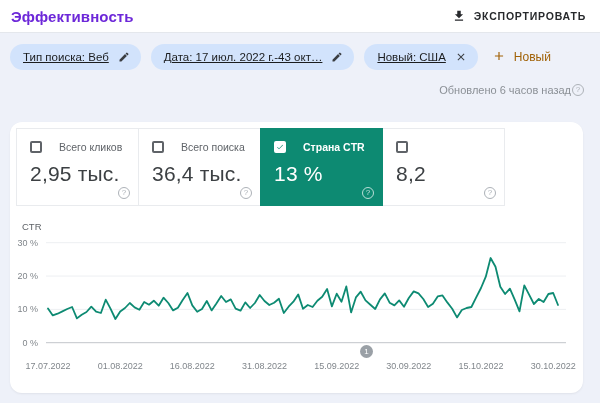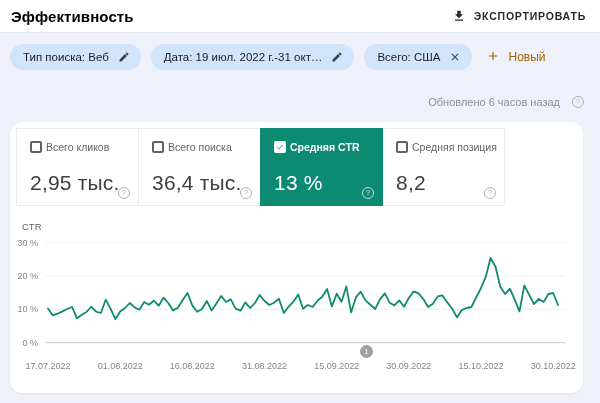--- a/index.html
+++ b/index.html
@@ -10,53 +10,53 @@
     font-family:"Liberation Sans", sans-serif;
     color:#202124;
   }
   
   .topbar {
     position:absolute; top:0; left:0; right:0; height:33px;
     background:#fff; border-bottom:1px solid #e4e7ec;
     display:flex; align-items:center; justify-content:space-between;
     padding:0 14px 0 11px;
   }
-  .page-title { font-size:15px; font-weight:700; color:#000000; letter-spacing:.1px; }
+  .page-title { font-size:15px; font-weight:700; color:#6d28d9; letter-spacing:.1px; }
   .export-btn {
     display:flex; align-items:center; gap:8px; cursor:pointer;
     color:#27292c; background:none; border:none;
     font-family:"Liberation Sans", sans-serif;
     font-size:10.5px; font-weight:700; letter-spacing:.8px; text-transform:uppercase;
   }
   .export-btn svg { display:block; }
   
   .filters {
     position:absolute; top:44px; left:10px;
     display:flex; align-items:center; gap:10px;
   }
   .chip {
     height:26px; display:flex; align-items:center; gap:6px;
     background:#d2e3fc; border-radius:14px;
     padding:0 8px 0 13px; cursor:pointer;
-    font-size:11.5px; font-weight:500; color:#1b1d1f; white-space:nowrap;
+    font-size:11.5px; font-weight:500; color:#1b1d1f; white-space:nowrap;text-decoration:underline;
   }
   .chip .chip-icon {
     width:18px; height:18px; display:flex; align-items:center; justify-content:center;
     color:#3b3e42; cursor:pointer;
   }
   .new-filter {
     display:flex; align-items:center; gap:8px; cursor:pointer;
     background:none; border:none; padding:0 4px;
     font-family:"Liberation Sans", sans-serif;
     font-size:12px; font-weight:500; color:#a16207;
   }
   
   .updated-line {
-    position:absolute; top:96px; right:16px;
-    display:flex; align-items:center; gap:12px;
+    position:absolute; top:84px; right:16px;
+    display:flex; align-items:center; gap:1px;
     font-size:11px; color:#8b9096;
   }
   .help-circle {
     width:12px; height:12px; border-radius:50%;
     border:1px solid #adb2b8; color:#adb2b8;
     font-size:8px; line-height:10px; text-align:center; cursor:pointer;
   }
   
   .panel {
     position:absolute; top:122px; left:10px; width:573px; height:271px;
@@ -64,28 +64,28 @@
     box-shadow:0 1px 2px rgba(60,64,67,.08);
   }
   
   .cards { position:absolute; top:6px; left:6px; display:flex; }
   .card {
     position:relative; width:123px; height:78px;
     border:1px solid #e9ebee; margin-left:-1px;
     background:#fff; cursor:pointer; padding:12px 0 0 13px;
   }
   .card:first-child { margin-left:0; }
-  .card .card-head { display:flex; align-items:center; gap:4px; }
+  .card .card-head { display:flex; align-items:center; gap:17px; }
   .checkbox {
     width:12px; height:12px; flex:0 0 12px;
     border:2px solid #5f6368; border-radius:2px; background:#fff;
     display:flex; align-items:center; justify-content:center;
   }
   .card-label { font-size:10.5px; color:#5f6368; white-space:nowrap; }
-  .card-value { margin-top:18px; font-size:21px; font-weight:400; color:#3c4043; letter-spacing:.2px; }
+  .card-value { margin-top:9px; font-size:21px; font-weight:400; color:#3c4043; letter-spacing:.2px; }
   .card .help-circle { position:absolute; right:8px; bottom:6px; }
   .card.selected { background:var(--accent,#0d8a72); border-color:var(--accent,#0d8a72); z-index:1; }
   .card.selected .card-label { color:#fff; font-weight:700; }
   .card.selected .card-value { color:#ffffff; }
   .card.selected .checkbox { border-color:#fff; background:#fff; }
   .card.selected .help-circle { border-color:rgba(255,255,255,.7); color:rgba(255,255,255,.75); }
   
   .chart-svg { position:absolute; left:0; top:95px; width:573px; height:160px; }
   .chart-svg text.tick { font-family:"Liberation Sans",sans-serif; font-size:9px; fill:#80868b; }
   .chart-svg text.axis-title { font-family:"Liberation Sans",sans-serif; font-size:9.5px; fill:#5f6368; }
@@ -114,29 +114,29 @@
 <div class="filters">
   <div class="chip">
     <span>Тип поиска: Веб</span>
     <span class="chip-icon">
       <svg width="12" height="12" viewBox="0 0 24 24" fill="currentColor">
           <path d="M3 17.25V21h3.75L17.81 9.94l-3.75-3.75L3 17.25zM20.71 7.04a.996.996 0 0 0 0-1.41l-2.34-2.34a.996.996 0 0 0-1.41 0l-1.83 1.83 3.75 3.75 1.83-1.83z"></path>
         </svg>
     </span>
   </div>
   <div class="chip">
-    <span>Дата: 19 июл. 2022 г.-31 окт…</span>
+    <span>Дата: 17 июл. 2022 г.-43 окт…</span>
     <span class="chip-icon">
       <svg width="12" height="12" viewBox="0 0 24 24" fill="currentColor">
           <path d="M3 17.25V21h3.75L17.81 9.94l-3.75-3.75L3 17.25zM20.71 7.04a.996.996 0 0 0 0-1.41l-2.34-2.34a.996.996 0 0 0-1.41 0l-1.83 1.83 3.75 3.75 1.83-1.83z"></path>
         </svg>
     </span>
   </div>
   <div class="chip">
-    <span>Всего: США</span>
+    <span>Новый: США</span>
     <span class="chip-icon">
       <svg width="12" height="12" viewBox="0 0 24 24" fill="currentColor">
           <path d="M19 6.41 17.59 5 12 10.59 6.41 5 5 6.41 10.59 12 5 17.59 6.41 19 12 13.41 17.59 19 19 17.59 13.41 12z"></path>
         </svg>
     </span>
   </div>
   <button class="new-filter">
     <span>
       <svg width="14" height="14" viewBox="0 0 24 24" fill="currentColor">
           <path d="M19 13h-6v6h-2v-6H5v-2h6V5h2v6h6v2z"></path>
@@ -170,29 +170,28 @@
       <div class="card-value">36,4 тыс.</div>
       <span class="help-circle">?</span>
     </div>
     <div class="card selected" style="--accent: #0d8a72;">
       <div class="card-head">
         <span class="checkbox">
           <svg width="10" height="10" viewBox="0 0 24 24" fill="#0d8a72">
               <path d="M9 16.2 4.8 12l-1.4 1.4L9 19 21 7l-1.4-1.4z"></path>
             </svg>
         </span>
-        <span class="card-label">Средняя CTR</span>
+        <span class="card-label">Страна CTR</span>
       </div>
       <div class="card-value">13 %</div>
       <span class="help-circle">?</span>
     </div>
     <div class="card">
       <div class="card-head">
         <span class="checkbox"></span>
-        <span class="card-label">Средняя позиция</span>
       </div>
       <div class="card-value">8,2</div>
       <span class="help-circle">?</span>
     </div>
   </div>
 
   <svg class="chart-svg" viewBox="0 0 573 160">
       <line x1="36" y1="25.700000000000003" x2="556" y2="25.700000000000003" stroke="#edeff2" stroke-width="1"></line>
       <text x="28" y="28.700000000000003" text-anchor="end" class="tick">30 %</text>
       <line x1="36" y1="59.03333333333333" x2="556" y2="59.03333333333333" stroke="#edeff2" stroke-width="1"></line>

